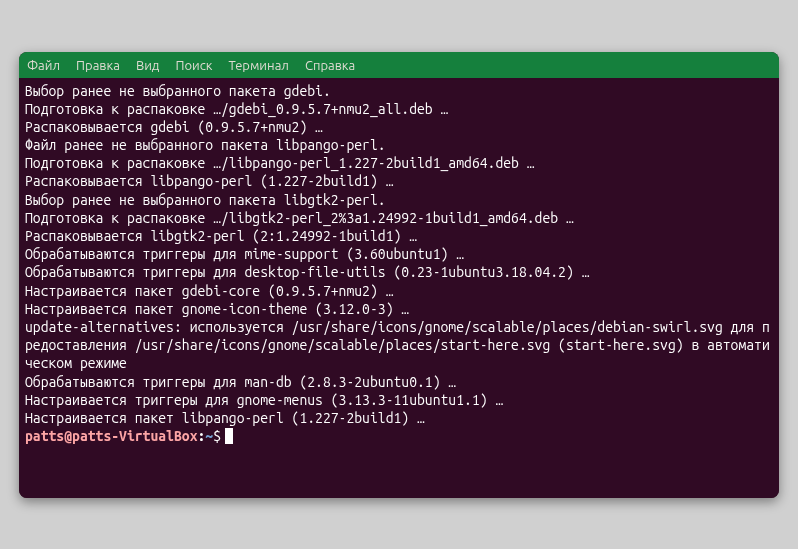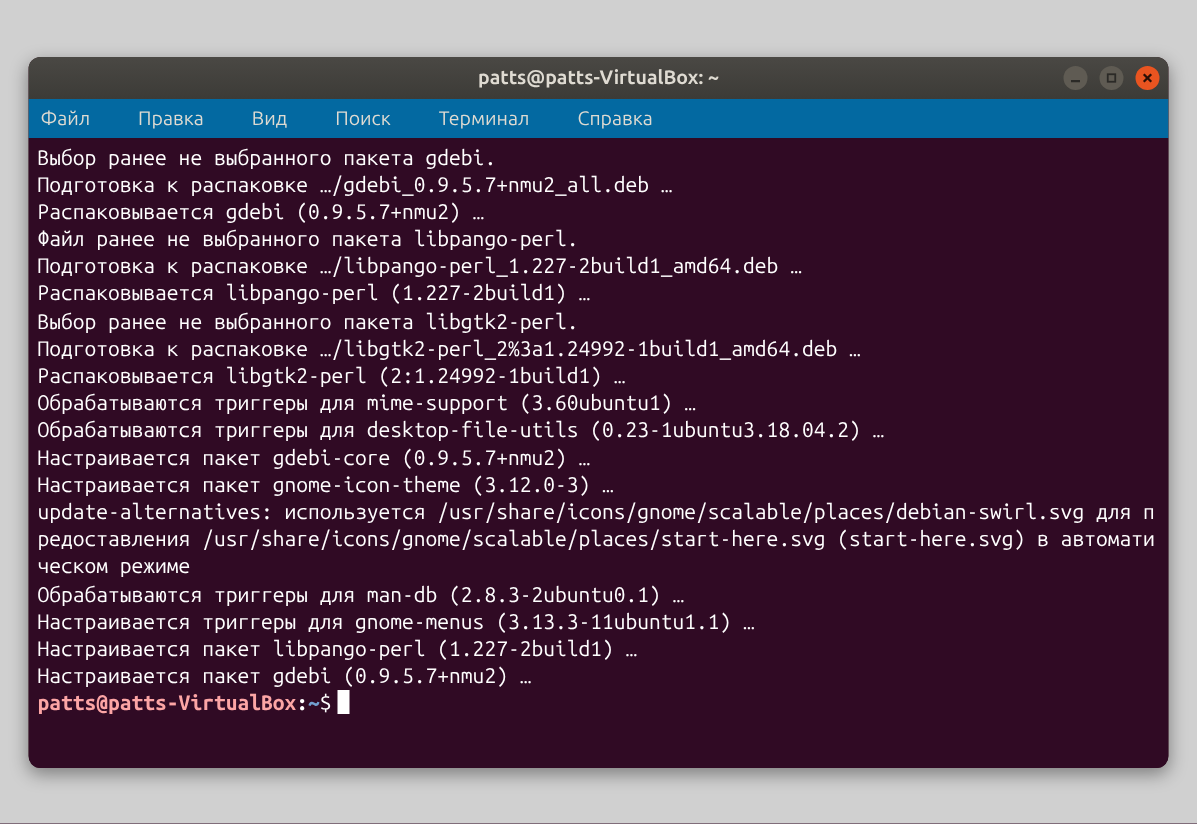--- a/index.html
+++ b/index.html
@@ -48,26 +48,26 @@
       display: flex;
       align-items: center;
       justify-content: center;
       font-size: 10px;
       cursor: pointer;
     }
     .ctrl.min { background: #5f5b53; color: #2b2a27; }
     .ctrl.max { background: #5f5b53; color: #2b2a27; }
     .ctrl.close { background: #e95420; color: #2b0f06; }
     .menubar {
-      background: #0369a1;
+      background: #15803d;
       height: 26px;
       display: flex;
       align-items: center;
       padding: 0 8px;
-      gap: 32px;
+      gap: 16px;
     }
     .menu-item {
       color: #dfdbd2;
       font-size: 13px;
       cursor: pointer;
     }
     .terminal {
       background: #300a24;
       padding: 4px 6px 24px 6px;
       font-family: "Ubuntu Mono", "DejaVu Sans Mono", monospace;
@@ -87,41 +87,20 @@
       width: 8px;
       height: 16px;
       background: #ffffff;
       margin-left: 4px;
     }
   </style>
 </head>
 <body>
 
 <div class="window">
-  <div class="titlebar">
-    <div class="title">patts@patts-VirtualBox: ~</div>
-    <div class="window-controls">
-      <div class="ctrl min">
-        <svg width="8" height="8" viewBox="0 0 8 8">
-            <line x1="1" y1="6" x2="7" y2="6" stroke="#2b2a27" stroke-width="1.5"></line>
-          </svg>
-      </div>
-      <div class="ctrl max">
-        <svg width="8" height="8" viewBox="0 0 8 8">
-            <rect x="1.5" y="1.5" width="5" height="5" fill="none" stroke="#2b2a27" stroke-width="1.2"></rect>
-          </svg>
-      </div>
-      <div class="ctrl close">
-        <svg width="8" height="8" viewBox="0 0 8 8">
-            <line x1="1.5" y1="1.5" x2="6.5" y2="6.5" stroke="#2b0f06" stroke-width="1.5"></line>
-            <line x1="6.5" y1="1.5" x2="1.5" y2="6.5" stroke="#2b0f06" stroke-width="1.5"></line>
-          </svg>
-      </div>
-    </div>
-  </div>
 
   <div class="menubar">
     <span class="menu-item">Файл</span>
     <span class="menu-item">Правка</span>
     <span class="menu-item">Вид</span>
     <span class="menu-item">Поиск</span>
     <span class="menu-item">Терминал</span>
     <span class="menu-item">Справка</span>
   </div>
 
@@ -137,21 +116,20 @@
         <div class="tline">Подготовка к распаковке …/libgtk2-perl_2%3a1.24992-1build1_amd64.deb …</div>
         <div class="tline">Распаковывается libgtk2-perl (2:1.24992-1build1) …</div>
         <div class="tline">Обрабатываются триггеры для mime-support (3.60ubuntu1) …</div>
         <div class="tline">Обрабатываются триггеры для desktop-file-utils (0.23-1ubuntu3.18.04.2) …</div>
         <div class="tline">Настраивается пакет gdebi-core (0.9.5.7+nmu2) …</div>
         <div class="tline">Настраивается пакет gnome-icon-theme (3.12.0-3) …</div>
         <div class="tline">update-alternatives: используется /usr/share/icons/gnome/scalable/places/debian-swirl.svg для предоставления /usr/share/icons/gnome/scalable/places/start-here.svg (start-here.svg) в автоматическом режиме</div>
         <div class="tline">Обрабатываются триггеры для man-db (2.8.3-2ubuntu0.1) …</div>
         <div class="tline">Настраивается триггеры для gnome-menus (3.13.3-11ubuntu1.1) …</div>
         <div class="tline">Настраивается пакет libpango-perl (1.227-2build1) …</div>
-        <div class="tline">Настраивается пакет gdebi (0.9.5.7+nmu2) …</div>
       </div>
     <div class="prompt-line">
       <span class="prompt-user">patts@patts-VirtualBox</span>
         <span class="prompt-colon">:</span>
         <span class="prompt-path">~</span>
         <span class="prompt-dollar">$</span>
       <span class="cursor"></span>
     </div>
   </div>
 </div>

